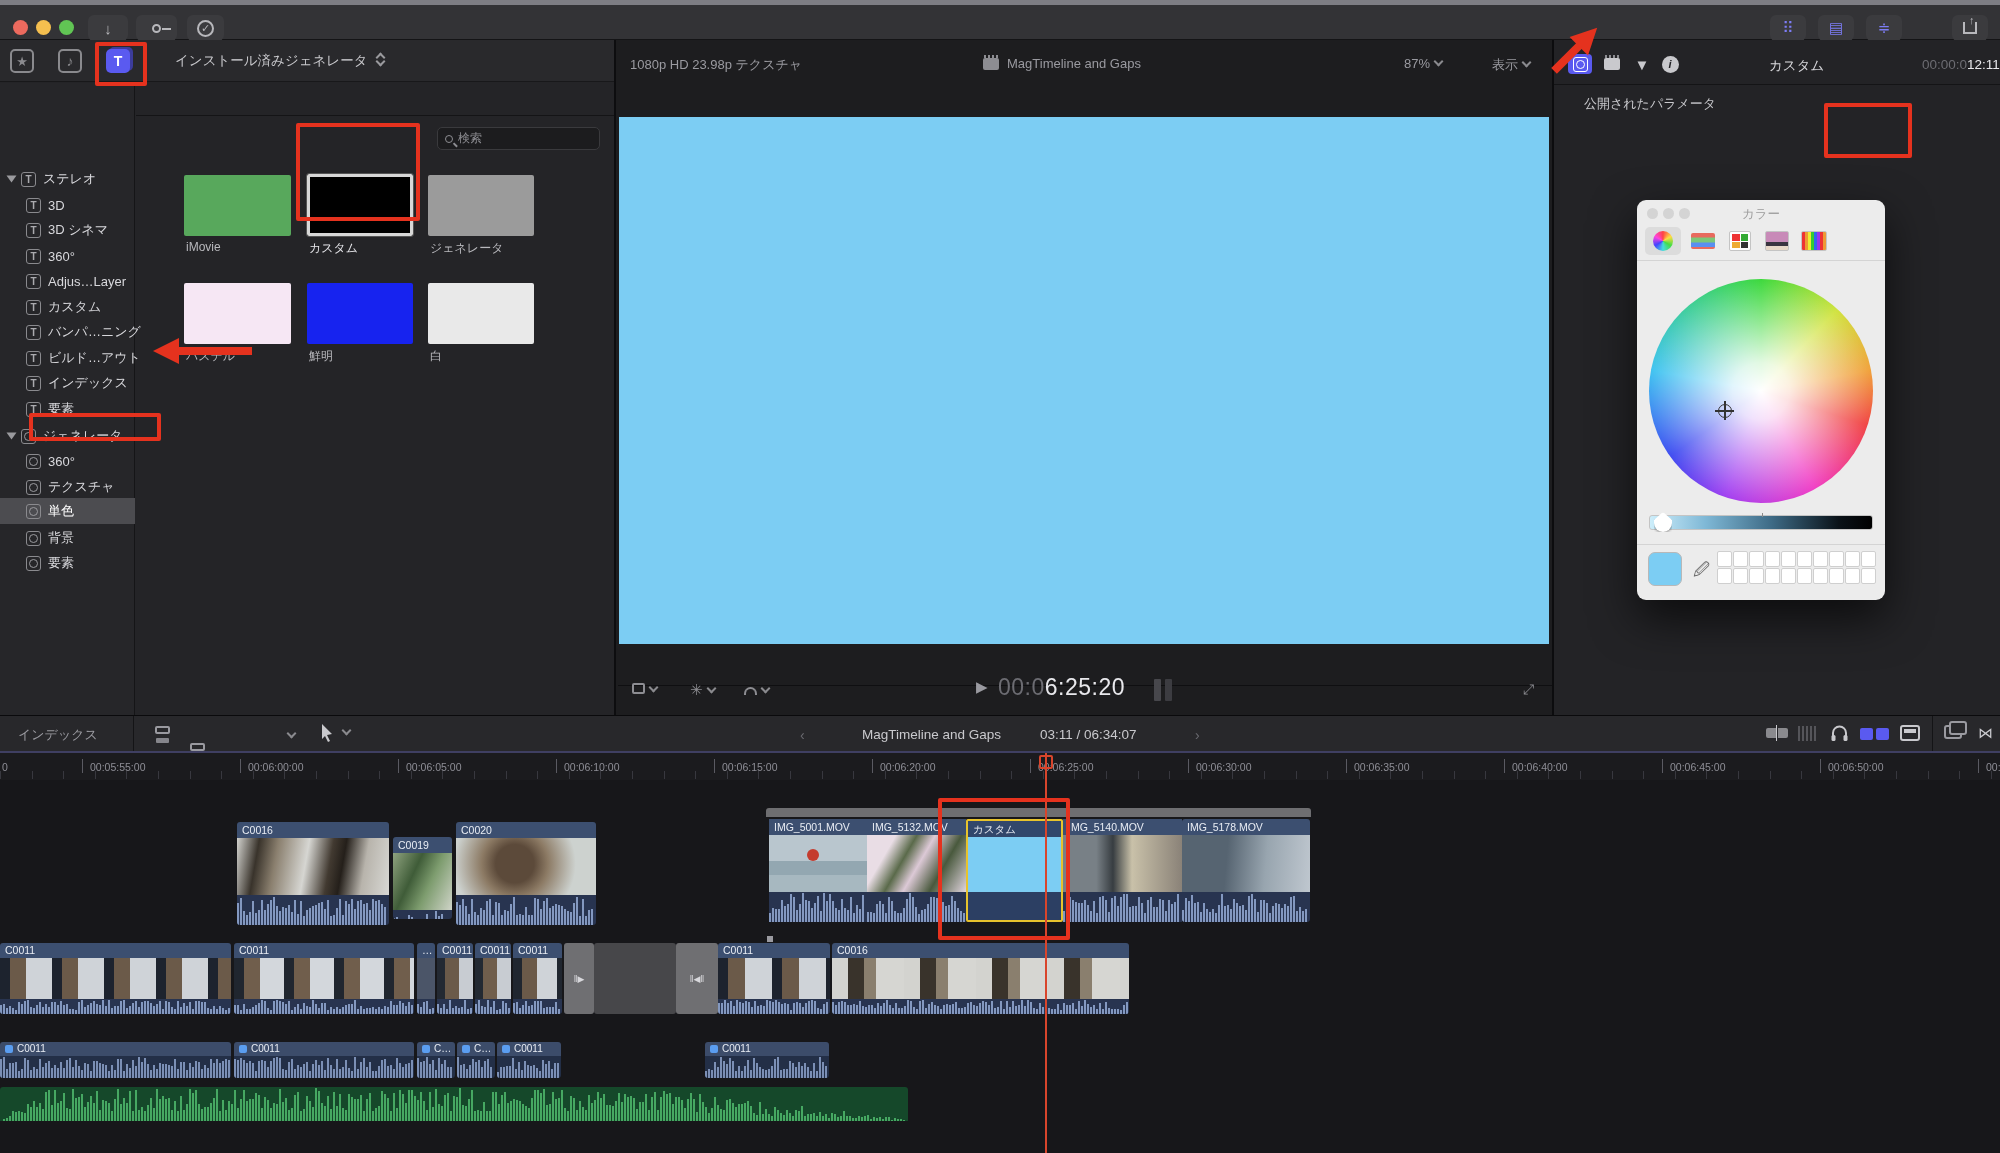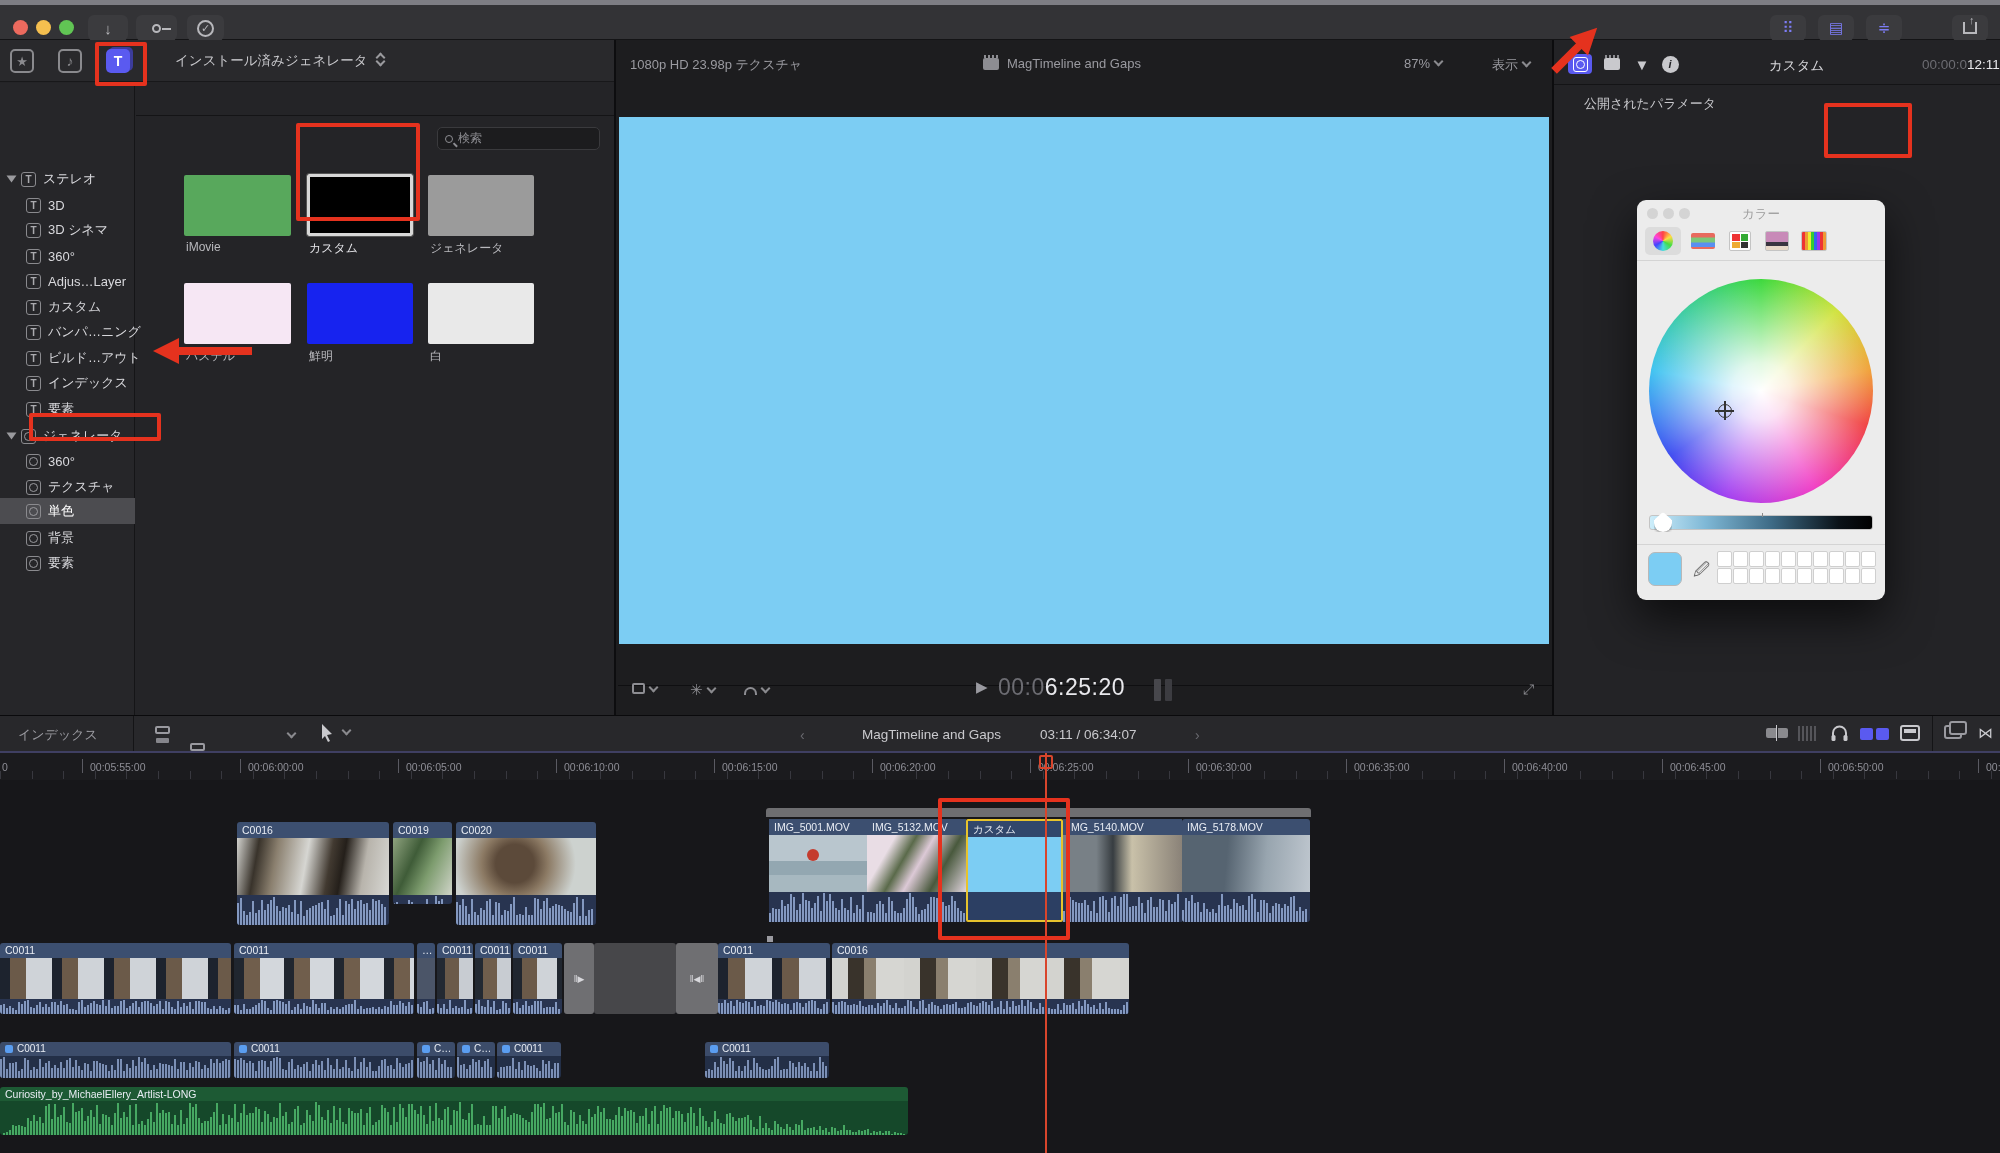--- a/index.html
+++ b/index.html
@@ -485,21 +485,21 @@
           <i style="height: 69%;"></i>
           <i style="height: 74%;"></i>
           <i style="height: 49%;"></i>
           <i style="height: 88%;"></i>
           <i style="height: 80%;"></i>
           <i style="height: 84%;"></i>
           <i style="height: 71%;"></i>
           <i style="height: 60%;"></i>
         </div>
     </div>
-    <div class="clip" style="left:393px;top:42px;width:59px;height:82px;">
+    <div class="clip" style="left:393px;top:57px;width:59px;height:82px;">
       <div class="cname tall">C0019</div>
       <div class="thumbs" style="height:57px;background:linear-gradient(115deg,#8fa37f 0%,#3f5c38 35%,#7d9c6e 60%,#cfd4c8 100%);"></div>
       <div class="wave" style="height:30px;">
           <i style="height: 75%;"></i>
           <i style="height: 78%;"></i>
           <i style="height: 34%;"></i>
           <i style="height: 50%;"></i>
           <i style="height: 40%;"></i>
           <i style="height: 84%;"></i>
           <i style="height: 77%;"></i>
@@ -1387,21 +1387,20 @@
           <i style="height: 31%;"></i>
           <i style="height: 67%;"></i>
           <i style="height: 33%;"></i>
           <i style="height: 95%;"></i>
           <i style="height: 71%;"></i>
           <i style="height: 55%;"></i>
         </div>
     </div>
 
     <div class="clip" style="left:0;top:307px;width:908px;height:48px;">
-      <div class="cname" style="height:14px;line-height:14px;font-size:10.5px;background:#1d5a34;">Curiosity_by_MichaelEllery_Artlist-LONG</div>
       <div class="wave music" style="height:34px;">
           <i style="height: 0%;"></i>
           <i style="height: 6%;"></i>
           <i style="height: 8%;"></i>
           <i style="height: 16%;"></i>
           <i style="height: 29%;"></i>
           <i style="height: 27%;"></i>
           <i style="height: 30%;"></i>
           <i style="height: 27%;"></i>
           <i style="height: 25%;"></i>

